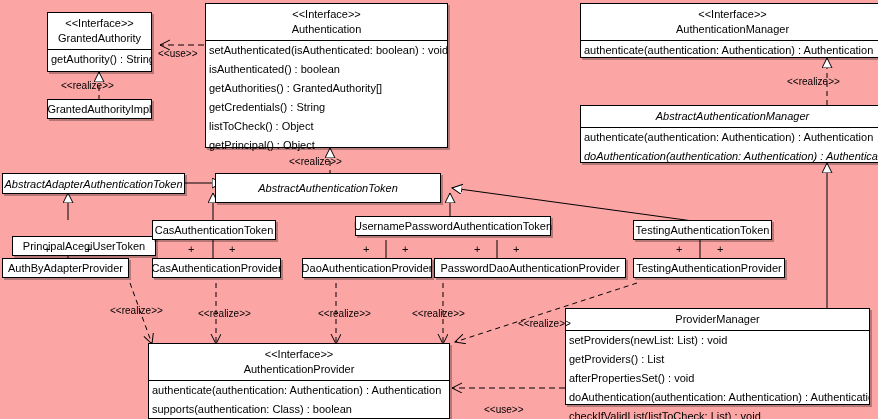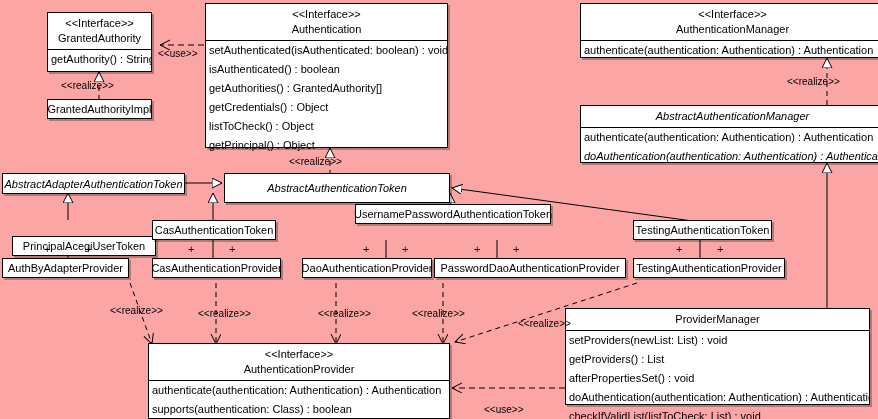--- a/index.html
+++ b/index.html
@@ -185,21 +185,21 @@
   <div class="uml" style="left:205px; top:3px; width:243px; height:145px;">
     <div class="head">
       <span class="stereo">&lt;&lt;Interface&gt;&gt;</span>
       <span class="cname">Authentication</span>
     </div>
     <div class="sep"></div>
     <div class="ops">
       <div class="op">setAuthenticated(isAuthenticated: boolean) : void</div>
       <div class="op">isAuthenticated() : boolean</div>
       <div class="op">getAuthorities() : GrantedAuthority[]</div>
-      <div class="op">getCredentials() : Object</div>
+      <div class="op">getCredentials() : String</div>
       <div class="op">listToCheck() : Object</div>
       <div class="op">getPrincipal() : Object</div>
     </div>
   </div>
 
   <div class="uml" style="left:580px; top:3px; width:305px; height:55px;">
     <div class="head">
       <span class="stereo">&lt;&lt;Interface&gt;&gt;</span>
       <span class="cname">AuthenticationManager</span>
     </div>
@@ -217,33 +217,33 @@
     <div class="ops">
       <div class="op" style="font-style:normal;">authenticate(authentication: Authentication) : Authentication</div>
       <div class="op italic">doAuthentication(authentication: Authentication) : Authentication</div>
     </div>
   </div>
 
   <div class="uml simple abstract" style="left:2px; top:173px; width:183px; height:21px;">
     <span class="cname">AbstractAdapterAuthenticationToken</span>
   </div>
 
-  <div class="uml simple abstract" style="left:224px; top:173px; width:226px; height:30px;">
+  <div class="uml simple abstract" style="left:215px; top:173px; width:226px; height:30px;">
     <span class="cname">AbstractAuthenticationToken</span>
   </div>
 
   <div class="uml simple" style="left:12px; top:220px; width:144px; height:20px;margin-top:16px;">
     <span class="cname">PrincipalAcegiUserToken</span>
   </div>
 
   <div class="uml simple" style="left:152px; top:220px; width:124px; height:20px;">
     <span class="cname">CasAuthenticationToken</span>
   </div>
 
-  <div class="uml simple" style="left:355px; top:204px; width:196px; height:20px;">
+  <div class="uml simple" style="left:355px; top:216px; width:196px; height:20px;">
     <span class="cname">UsernamePasswordAuthenticationToken</span>
   </div>
 
   <div class="uml simple" style="left:633px; top:220px; width:139px; height:20px;">
     <span class="cname">TestingAuthenticationToken</span>
   </div>
 
   <div class="uml simple" style="left:152px; top:258px; width:129px; height:20px;">
     <span class="cname">CasAuthenticationProvider</span>
   </div>

